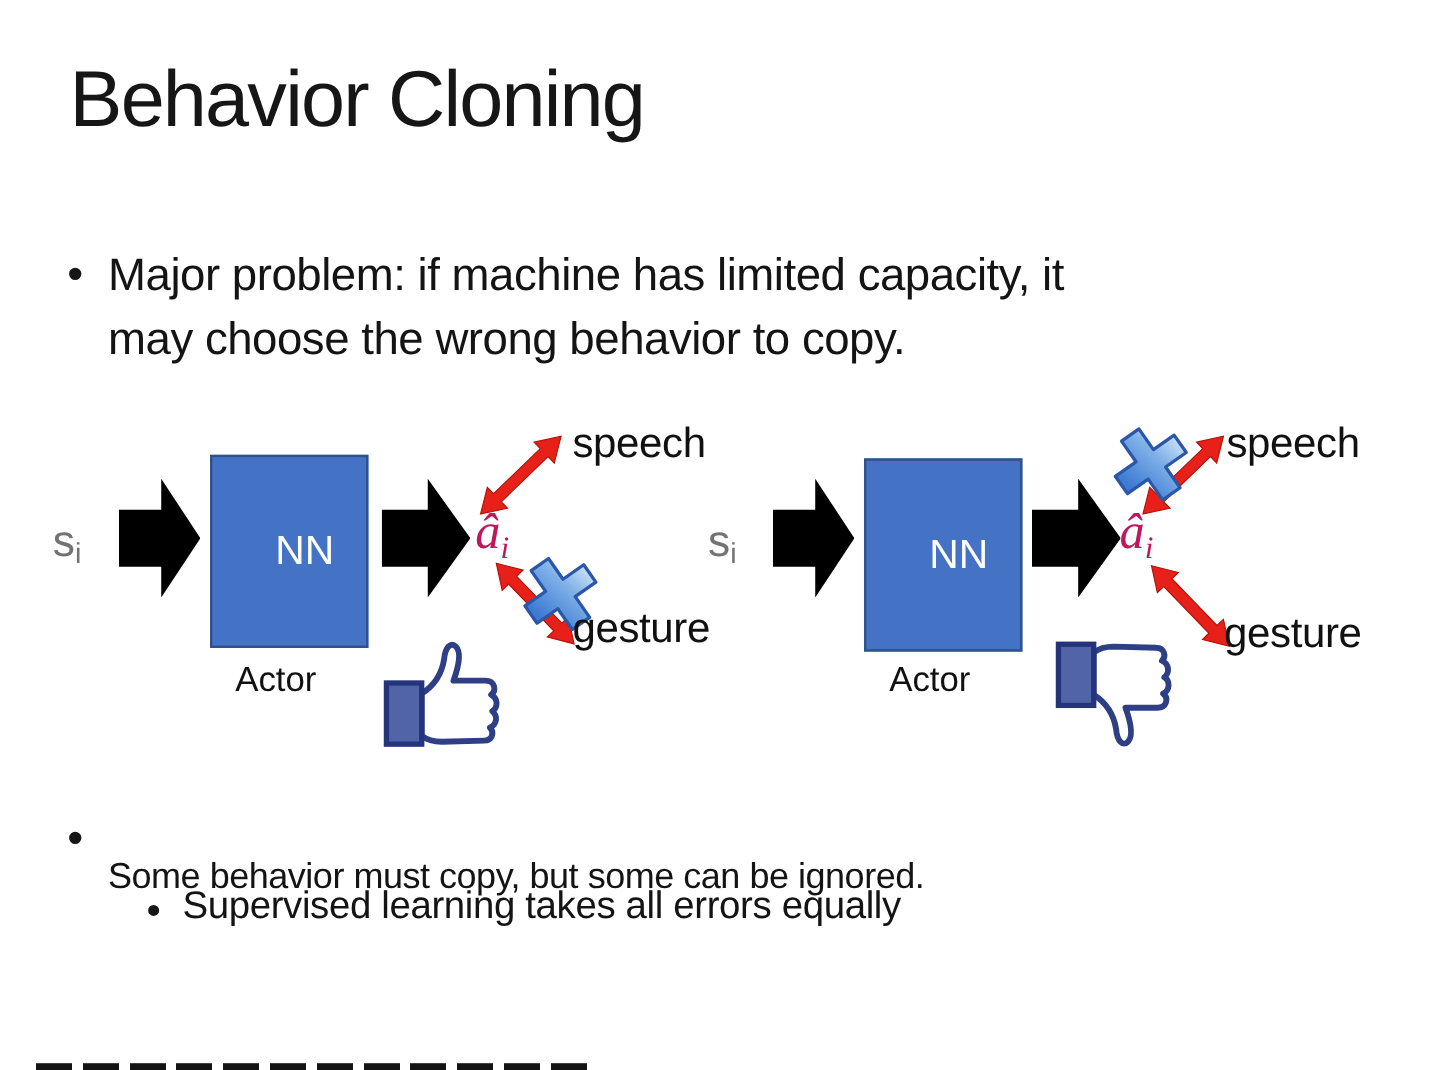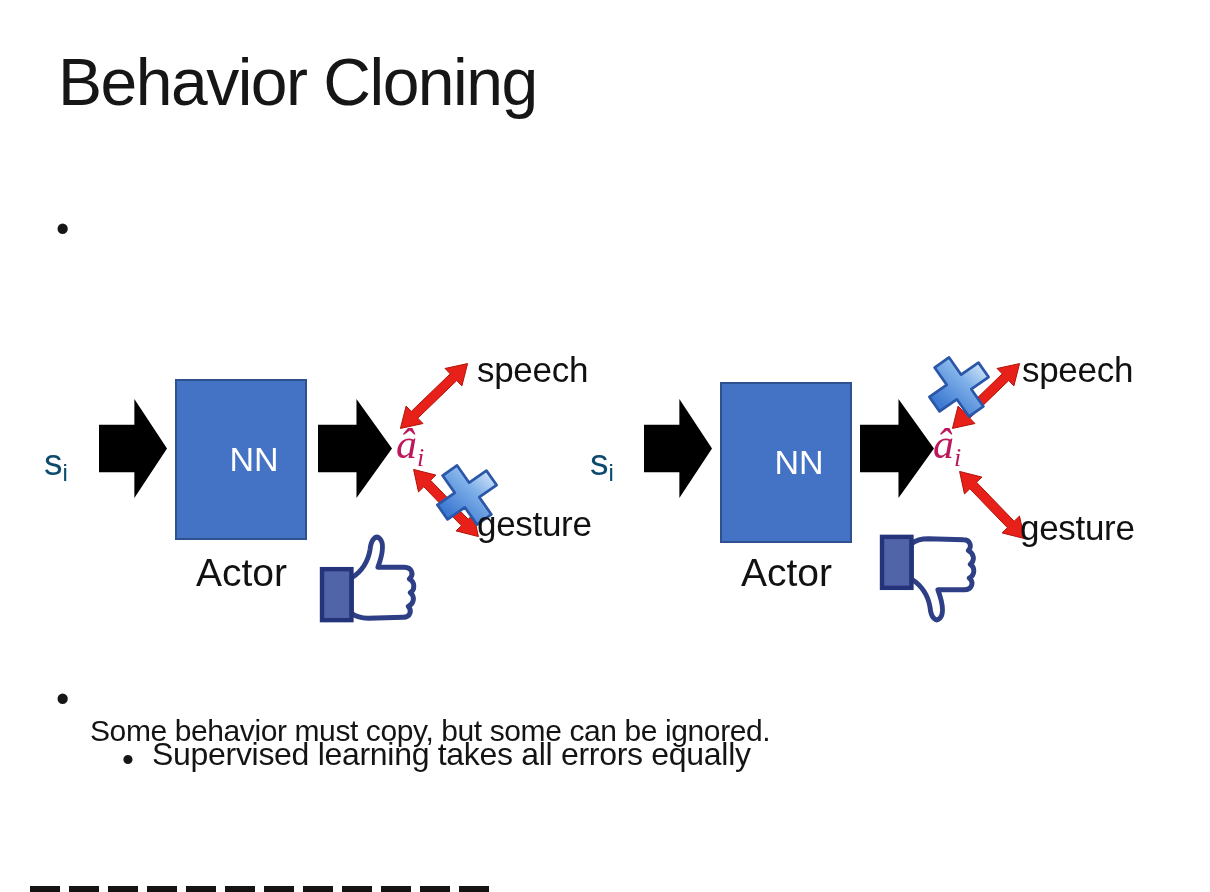--- a/index.html
+++ b/index.html
@@ -16,26 +16,26 @@
   .b2t{left:90px;top:674px;font-size:30px;letter-spacing:-0.4px;margin-top:40px;}
   .b3m{left:122px;top:740px;font-size:34px;}
   .b3t{left:152px;top:736px;font-size:32px;letter-spacing:-0.3px;}
 
   
   .blk-arrow{background:var(--arrow-black,#000);
     clip-path:polygon(0 26%,52% 26%,52% 0,100% 50%,52% 100%,52% 74%,0 74%);}
   .nn-box{background:var(--nn-box,#4472c4);border:2px solid var(--nn-border,#2f528f);
     display:flex;align-items:center;justify-content:center;box-sizing:border-box;padding-left:26px;}
   .nn-box span{color:#ffffff;font-size:34px;}
-  .io-label{font-size:37px;color:#0c4a6e;margin-top:12px;}
+  .io-label{font-size:37px;color:#737373;}
   .io-label sub{font-size:24px;vertical-align:-6px;}
   .ai-label{font-family:"Liberation Serif",serif;font-style:italic;font-size:42px;color:#be185d;}
   .ai-label sub{font-size:26px;vertical-align:-8px;}
   .mod-label{font-size:35px;letter-spacing:-0.3px;color:#111;}
-  .actor-label{font-size:39px;color:#111;}
+  .actor-label{font-size:29px;color:#111;}
   .red-arrow{transform-origin:50% 50%;}
   .red-arrow svg{display:block;width:100%;height:100%;}
   .x-mark svg{display:block;width:100%;height:100%;}
   .thumb svg{display:block;width:100%;height:100%;}
   .thumb.down{transform:scaleY(-1);}
 
   .cutoff-strip{left:30px;top:886px;width:462px;height:6px;
     background:repeating-linear-gradient(90deg,#141414 0 30px,rgba(255,255,255,0) 30px 39px);}
 </style>
 </head>
@@ -49,20 +49,24 @@
       <stop offset="1" stop-color="#3e7ad2"></stop>
     </linearGradient>
   </defs>
 </svg>
 
 <div class="slide">
 
   <div class="abs page-title">Behavior Cloning</div>
 
   <div class="abs bullet-marker b1m">•</div>
+  <div class="abs b1t">
+    <div>Major problem: if machine has limited capacity, it</div>
+    <div>may choose the wrong behavior to copy.</div>
+  </div>
 
   <div>
     <div class="abs io-label" style="left:44px;top:430px;"><span>s</span><sub>i</sub></div>
     <div class="abs blk-arrow" style="left:99px;top:399px;width:68px;height:99px;"></div>
     <div class="abs nn-box" style="left:175px;top:379px;width:132px;height:161px;">
         <span>NN</span>
       </div>
     <div class="abs blk-arrow" style="left:318px;top:399px;width:74px;height:99px;"></div>
     <div class="abs ai-label" style="left:396px;top:420px;"><span>â</span><sub>i</sub></div>
 

